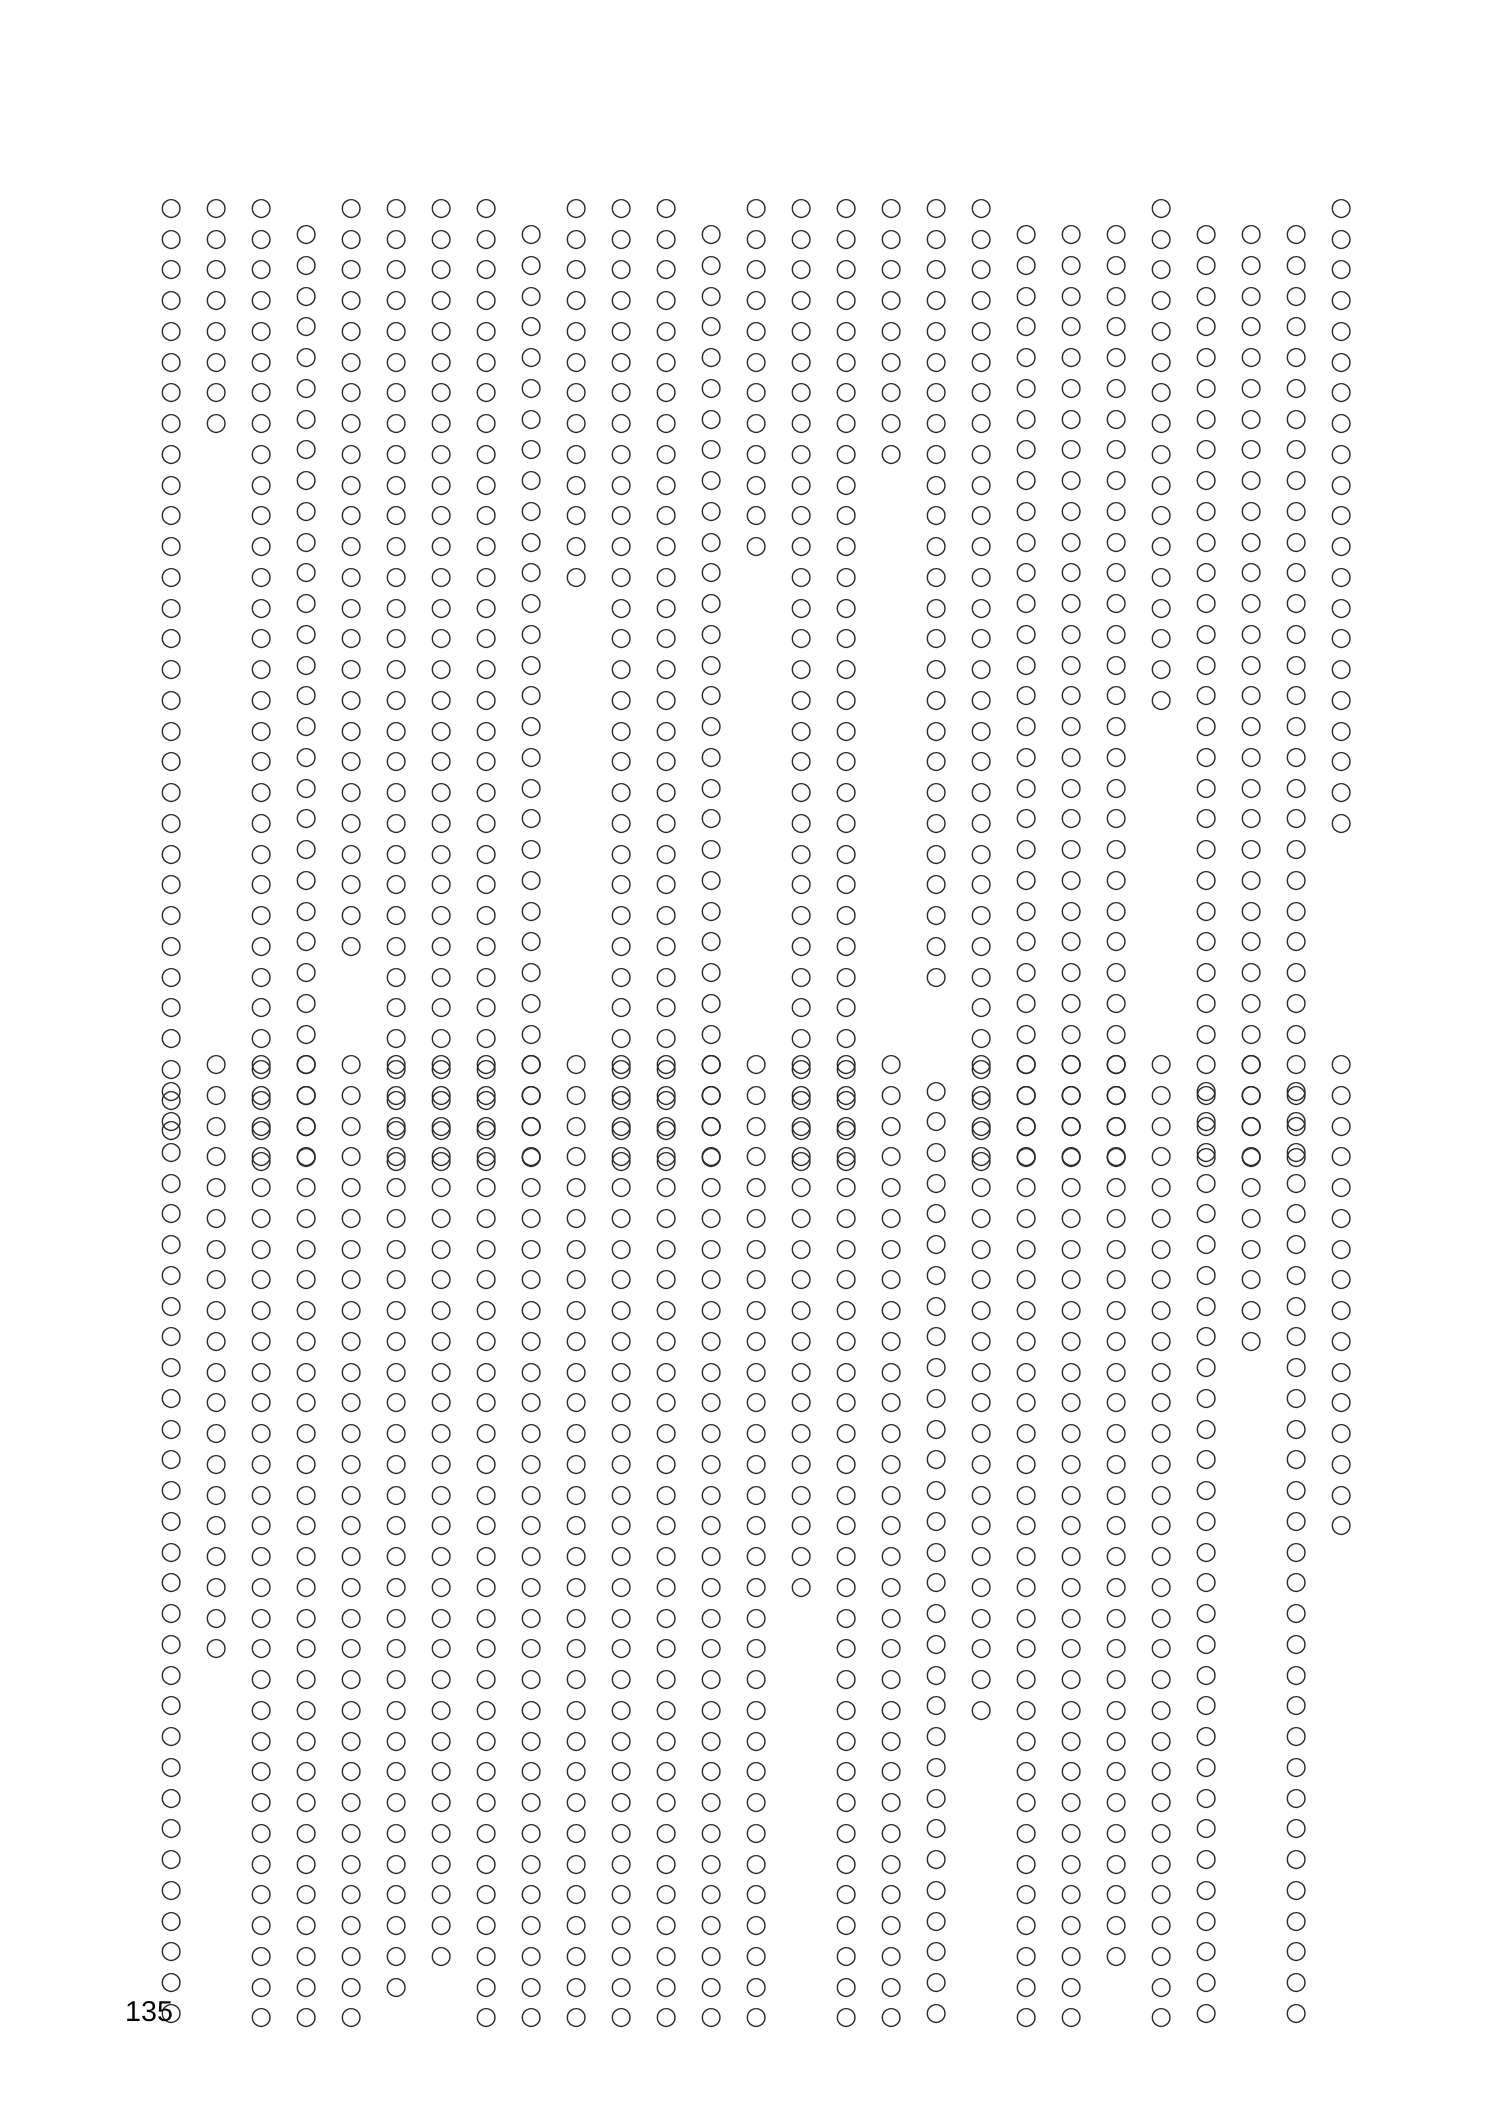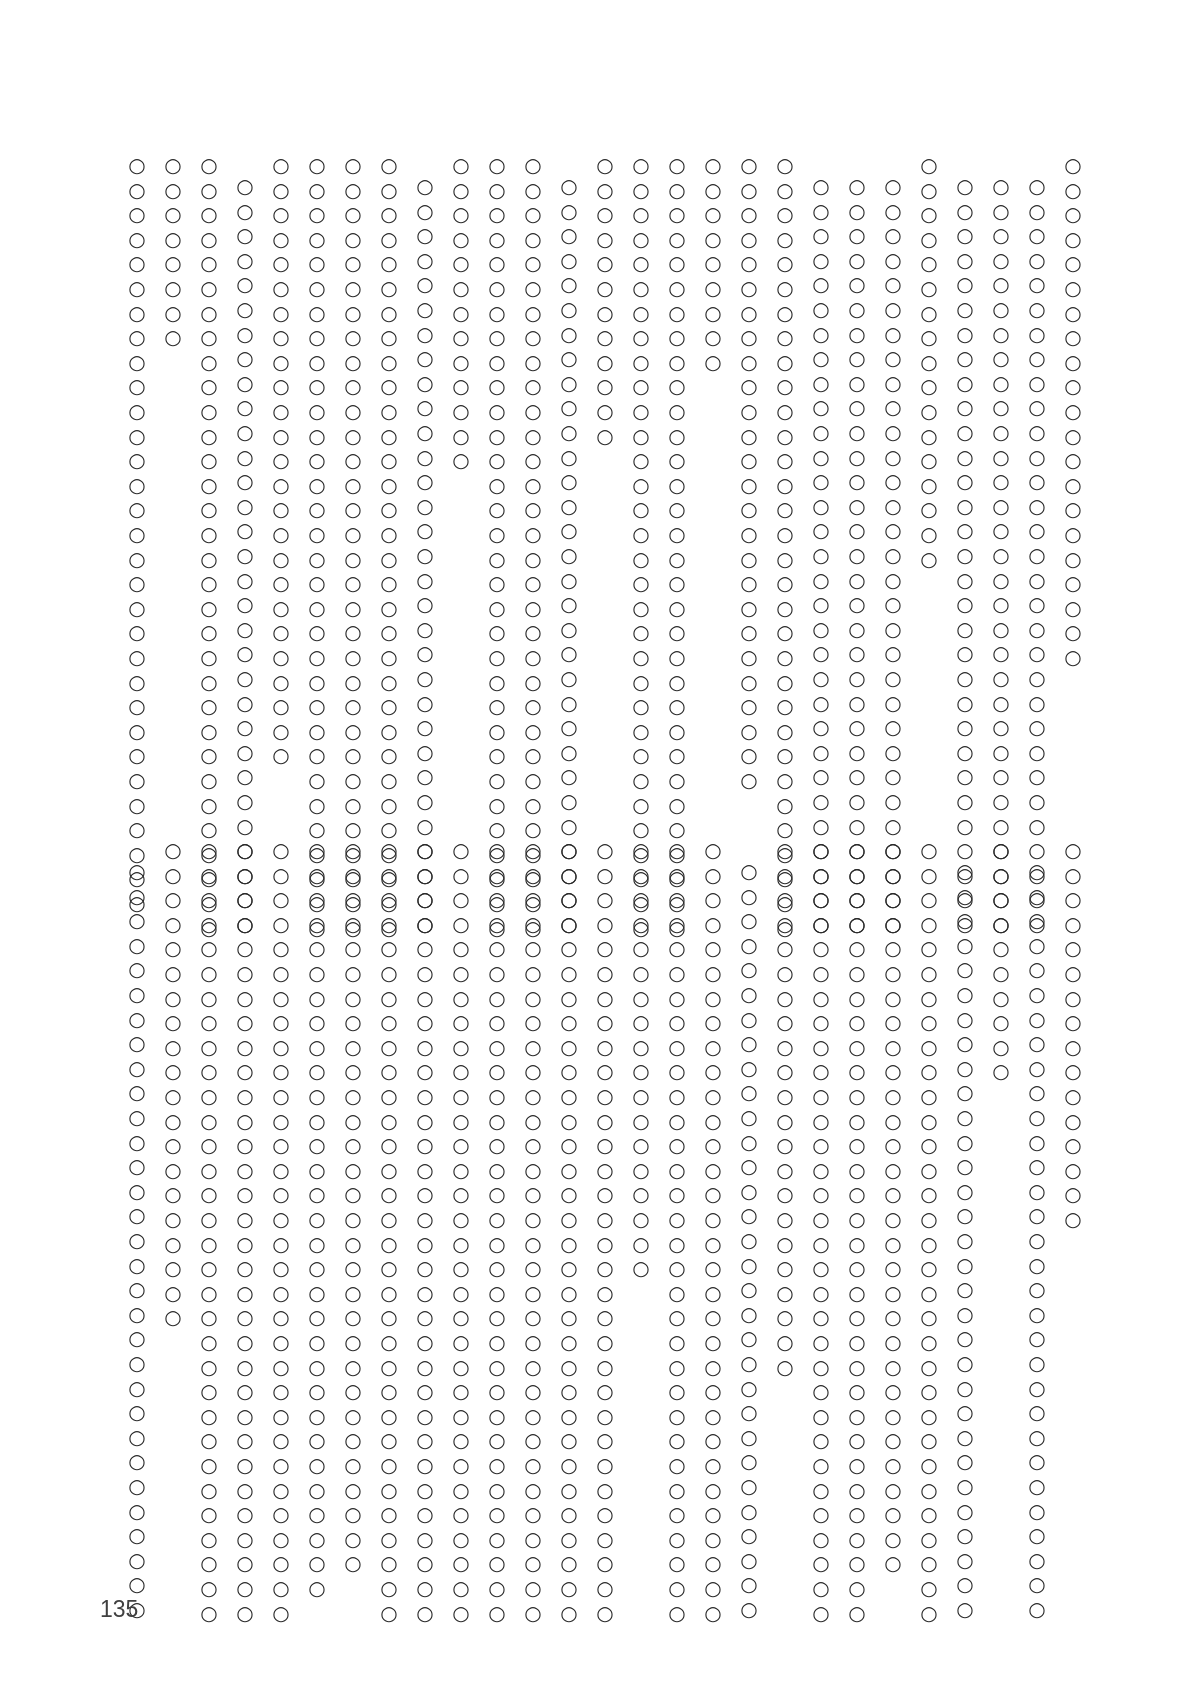--- a/index.html
+++ b/index.html
@@ -30,21 +30,21 @@
   .col {
     width: 20px;
     margin-left: 16px; 
   }
   .page-number {
     position: absolute;
     left: 100px;
     top: 1596px;
     font-family: "Liberation Sans", sans-serif;
     font-size: 23px;
-    color: #404040;
+    color: #000000;
   }
 </style>
 </head>
 <body>
 
 <div class="page">
 
   <div class="vblock vblock-top">
       <div class="col" style="padding-top: 0px;">○○○○○○○○○○○○○○○○○○○○○</div>
       <div class="col" style="padding-top: 20.6px;">○○○○○○○○○○○○○○○○○○○○○○○○○○○○○○○</div>

